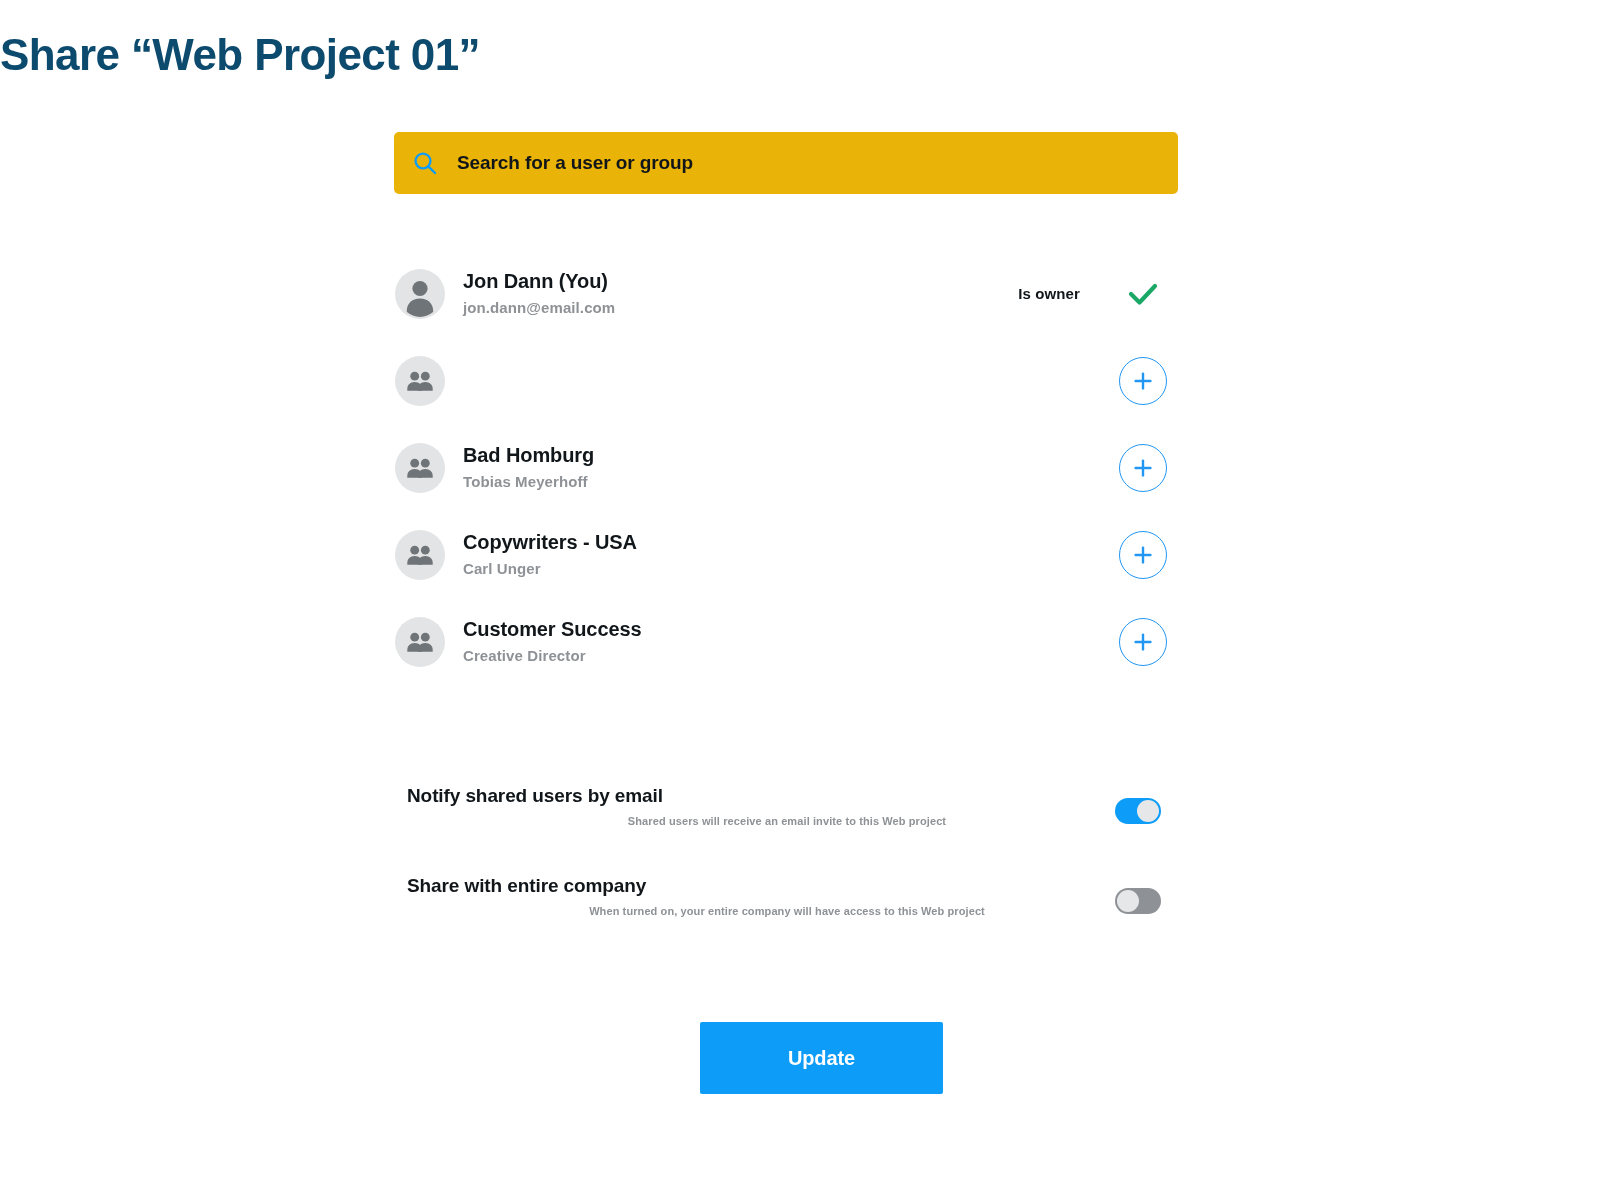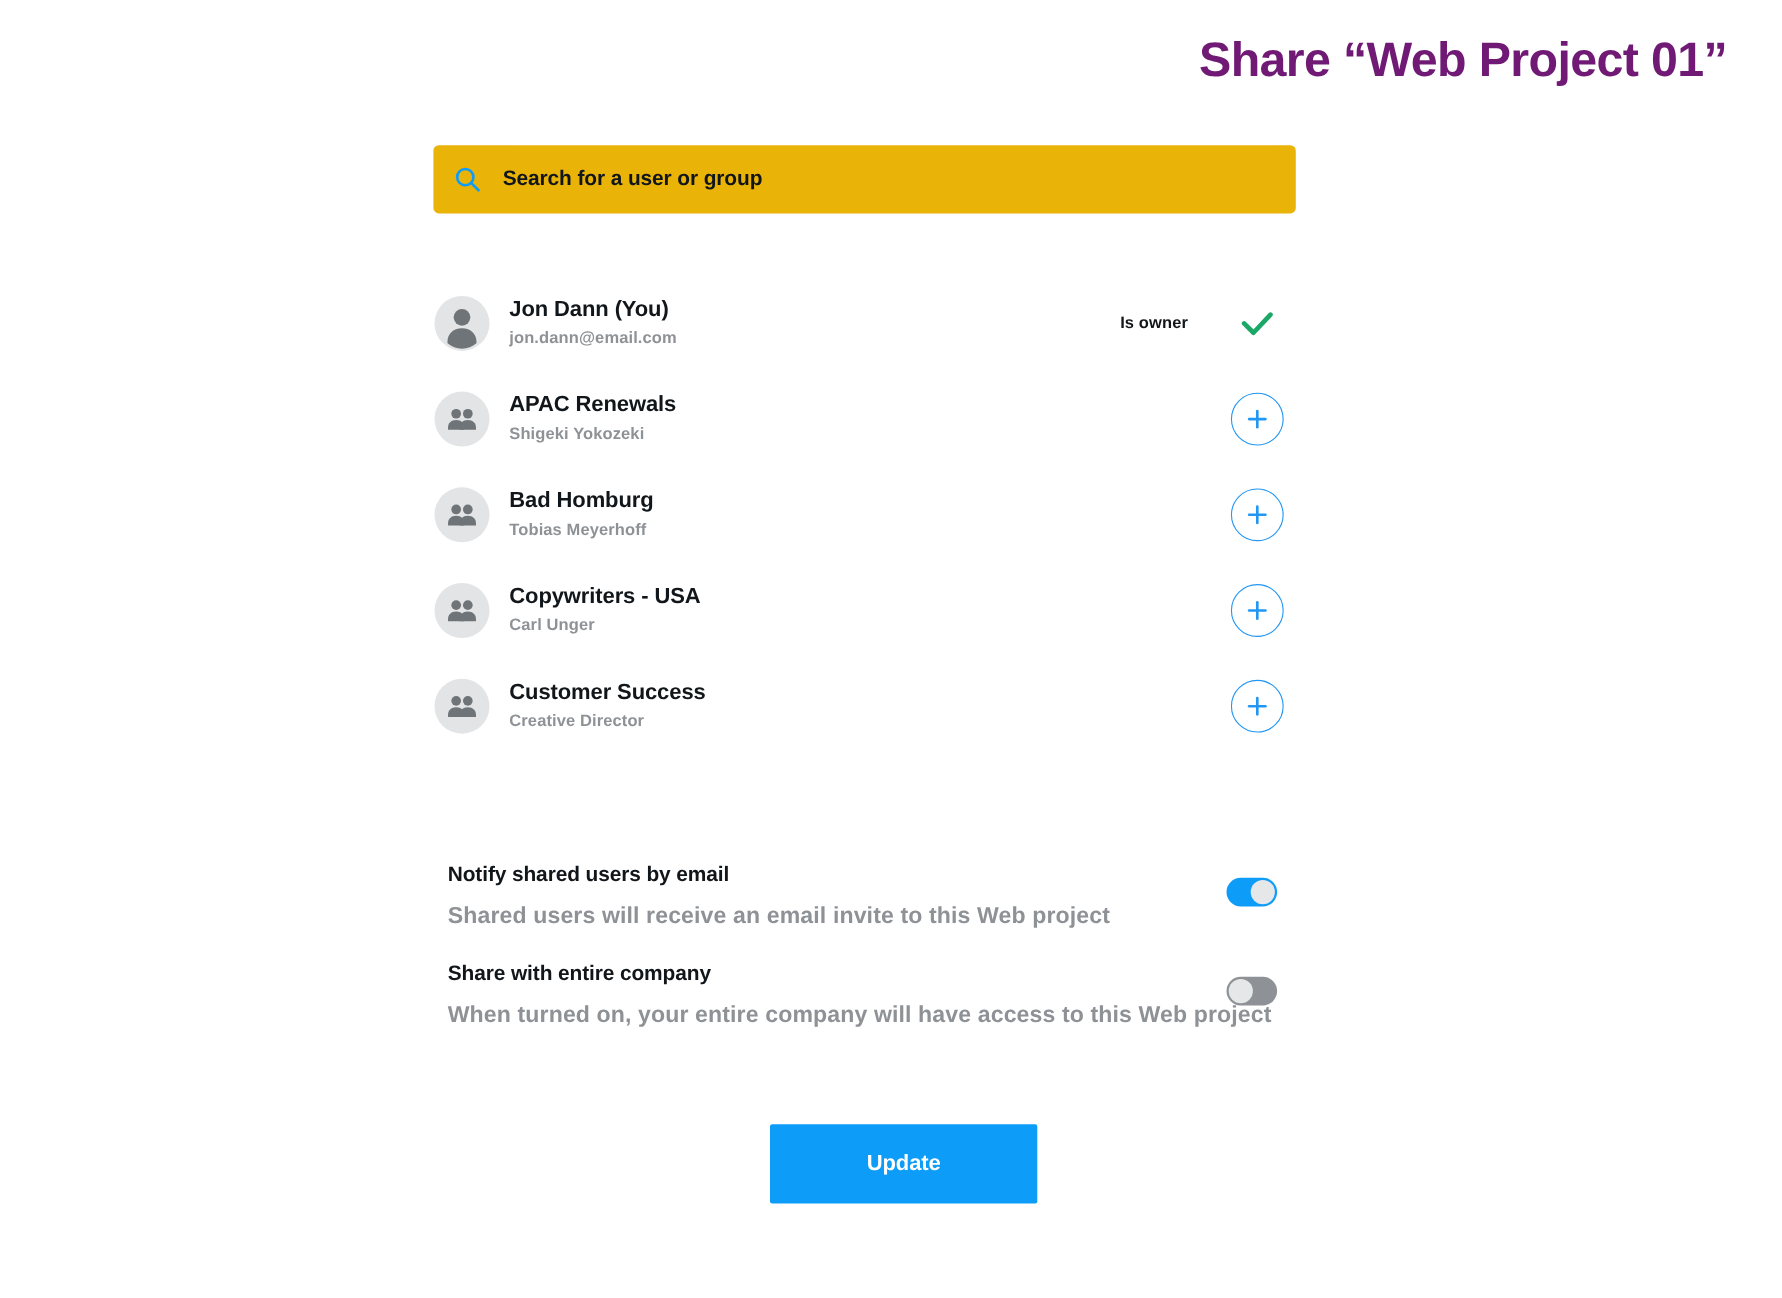--- a/index.html
+++ b/index.html
@@ -21,25 +21,25 @@
     height: 1180px;
     background: #ffffff;
   }
 
   
   .title {
     position: absolute;
     left: 0;
     top: 30px;
     width: 1570px;
-    text-align: right;
+    text-align: left;
     font-size: 44px;
     font-weight: 700;
     letter-spacing: -0.6px;
-    color: #701a75;
+    color: #0c4a6e;
     white-space: nowrap;
   }
 
   
   .search-bar {
     position: absolute;
     left: 394px;
     top: 132px;
     width: 784px;
     height: 62px;
@@ -156,26 +156,27 @@
   .setting.one { top: 783px; }
   .setting.two { top: 873px; }
   .setting-title {
     font-size: 19px;
     font-weight: 700;
     color: #11161a;
     line-height: 26px;
     letter-spacing: -0.1px;
   }
   .setting-sub {
-    font-size: 21px;
+    font-size: 11px;
     font-weight: 700;
     color: #8e9296;
     line-height: 24px;
-    margin-top: 12px;
+    margin-top: 0;
     letter-spacing: 0.1px;
+    text-align: center;
   }
   .toggle {
     position: absolute;
     width: 46px;
     height: 26px;
     border-radius: 13px;
     cursor: pointer;
     box-sizing: border-box;
   }
   .toggle .knob {
@@ -253,24 +254,20 @@
 
     <div class="row">
       <div class="avatar">
         <svg viewBox="0 0 34 34" width="30" height="30" aria-hidden="true">
           <circle cx="11" cy="11.5" r="5" fill="#6f7478"></circle>
           <circle cx="23" cy="11.5" r="5" fill="#6f7478"></circle>
           <path d="M11 18c-5.3 0-8.4 3.3-8.4 7.7V28h16.8v-2.3C19.4 21.3 16.3 18 11 18z" fill="#6f7478"></path>
           <path d="M23 18c-5.3 0-8.4 3.3-8.4 7.7V28h16.8v-2.3C31.4 21.3 28.3 18 23 18z" fill="#6f7478"></path>
         </svg>
       </div>
-      <div class="row-texts">
-        <div class="row-title">APAC Renewals</div>
-        <div class="row-sub">Shigeki Yokozeki</div>
-      </div>
       <div class="row-right">
         <button class="add-btn">
           <svg viewBox="0 0 24 24" width="24" height="24" aria-hidden="true">
             <line x1="12" y1="4.6" x2="12" y2="19.4" stroke="#2196f3" stroke-width="2.4" stroke-linecap="round"></line>
             <line x1="4.6" y1="12" x2="19.4" y2="12" stroke="#2196f3" stroke-width="2.4" stroke-linecap="round"></line>
           </svg>
         </button>
       </div>
     </div>
 

